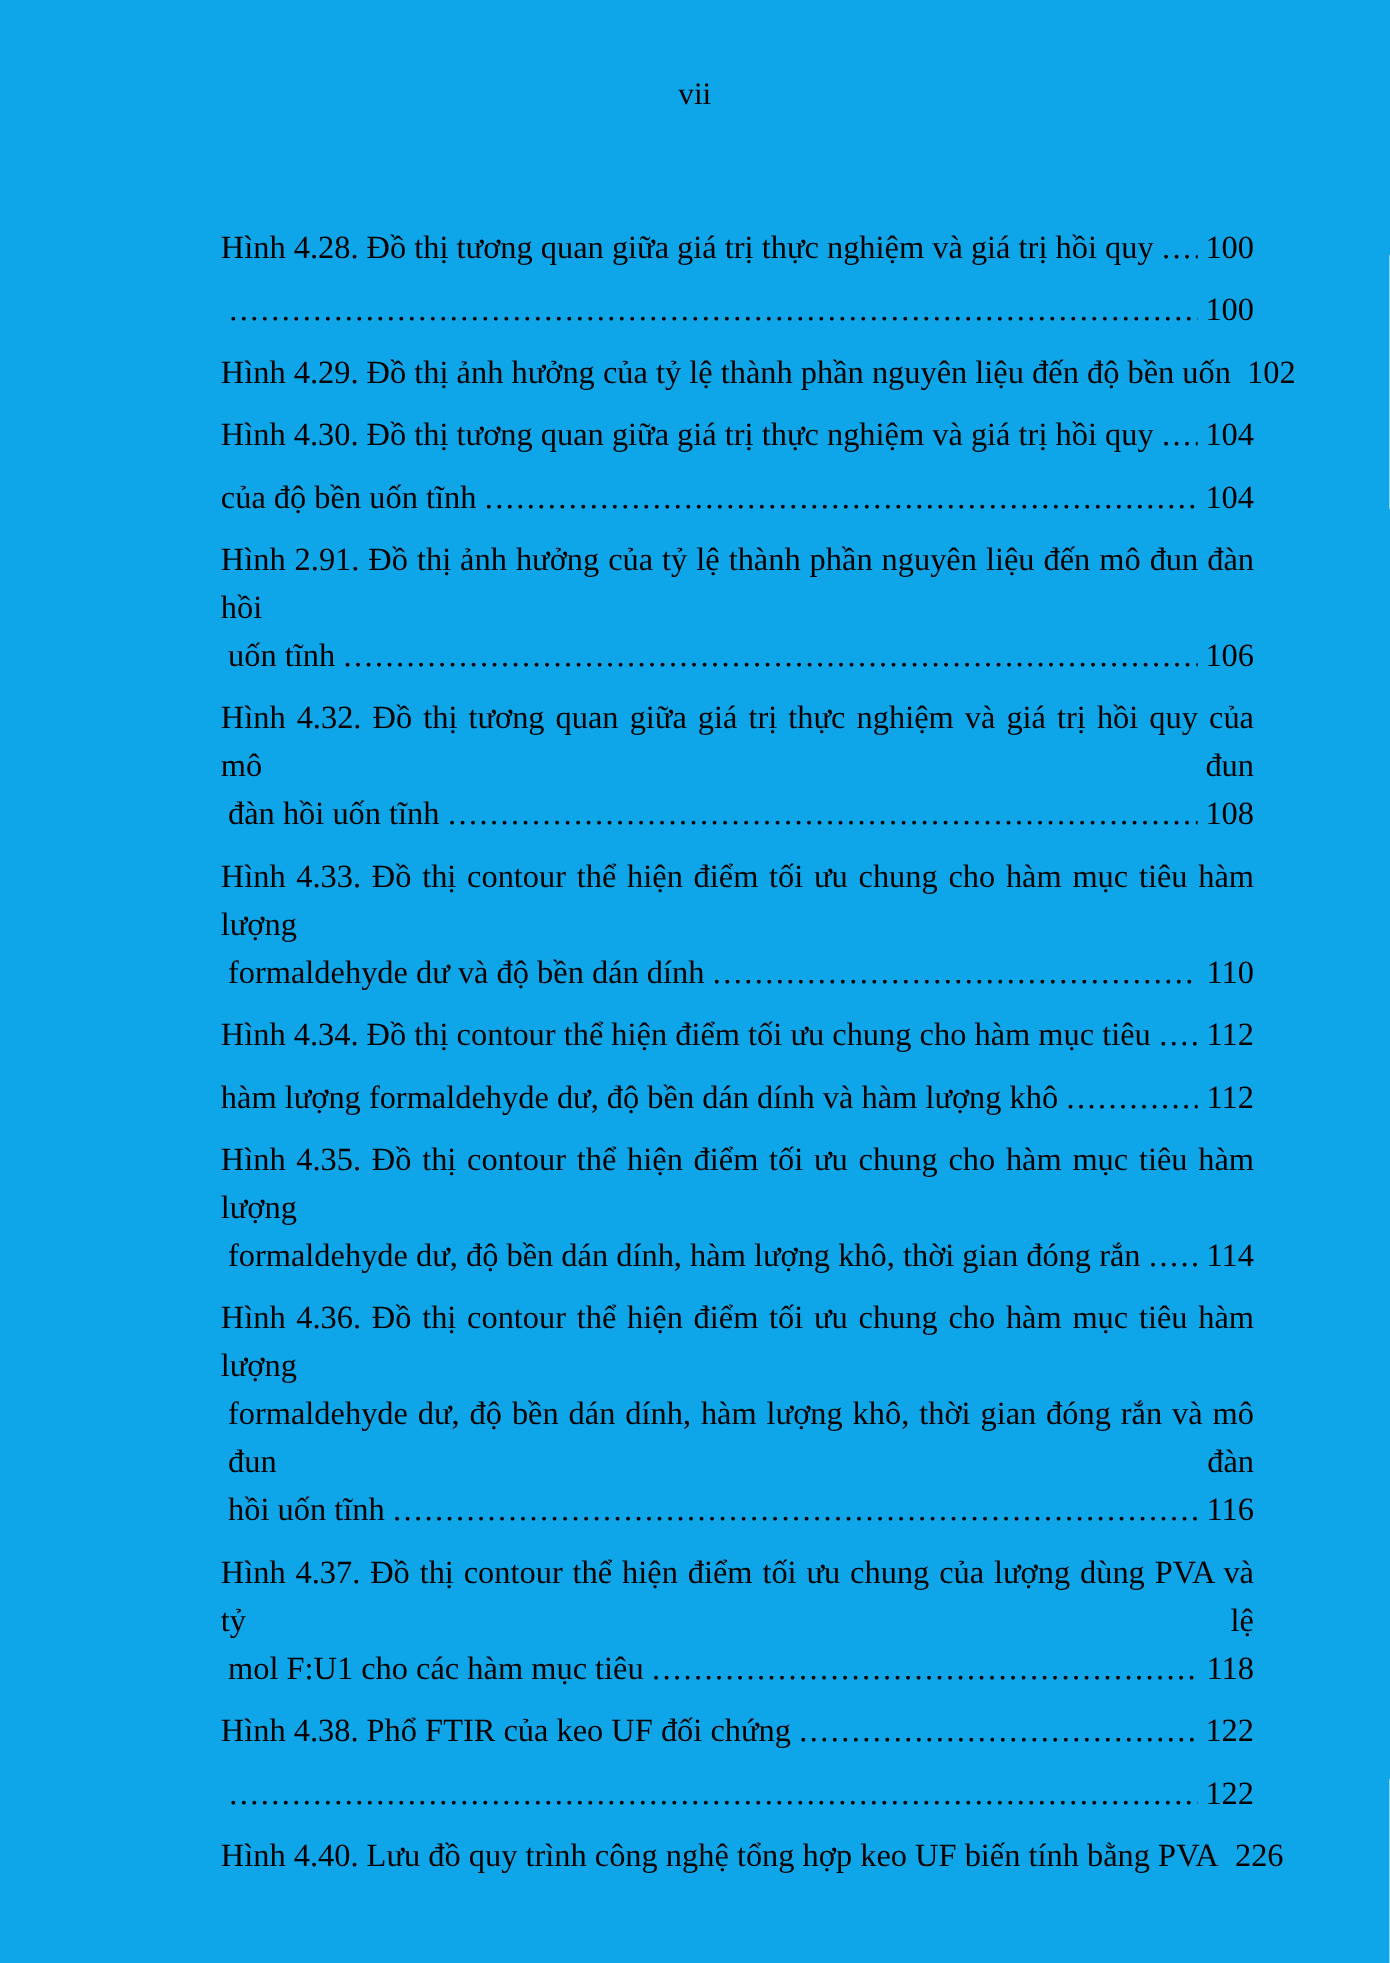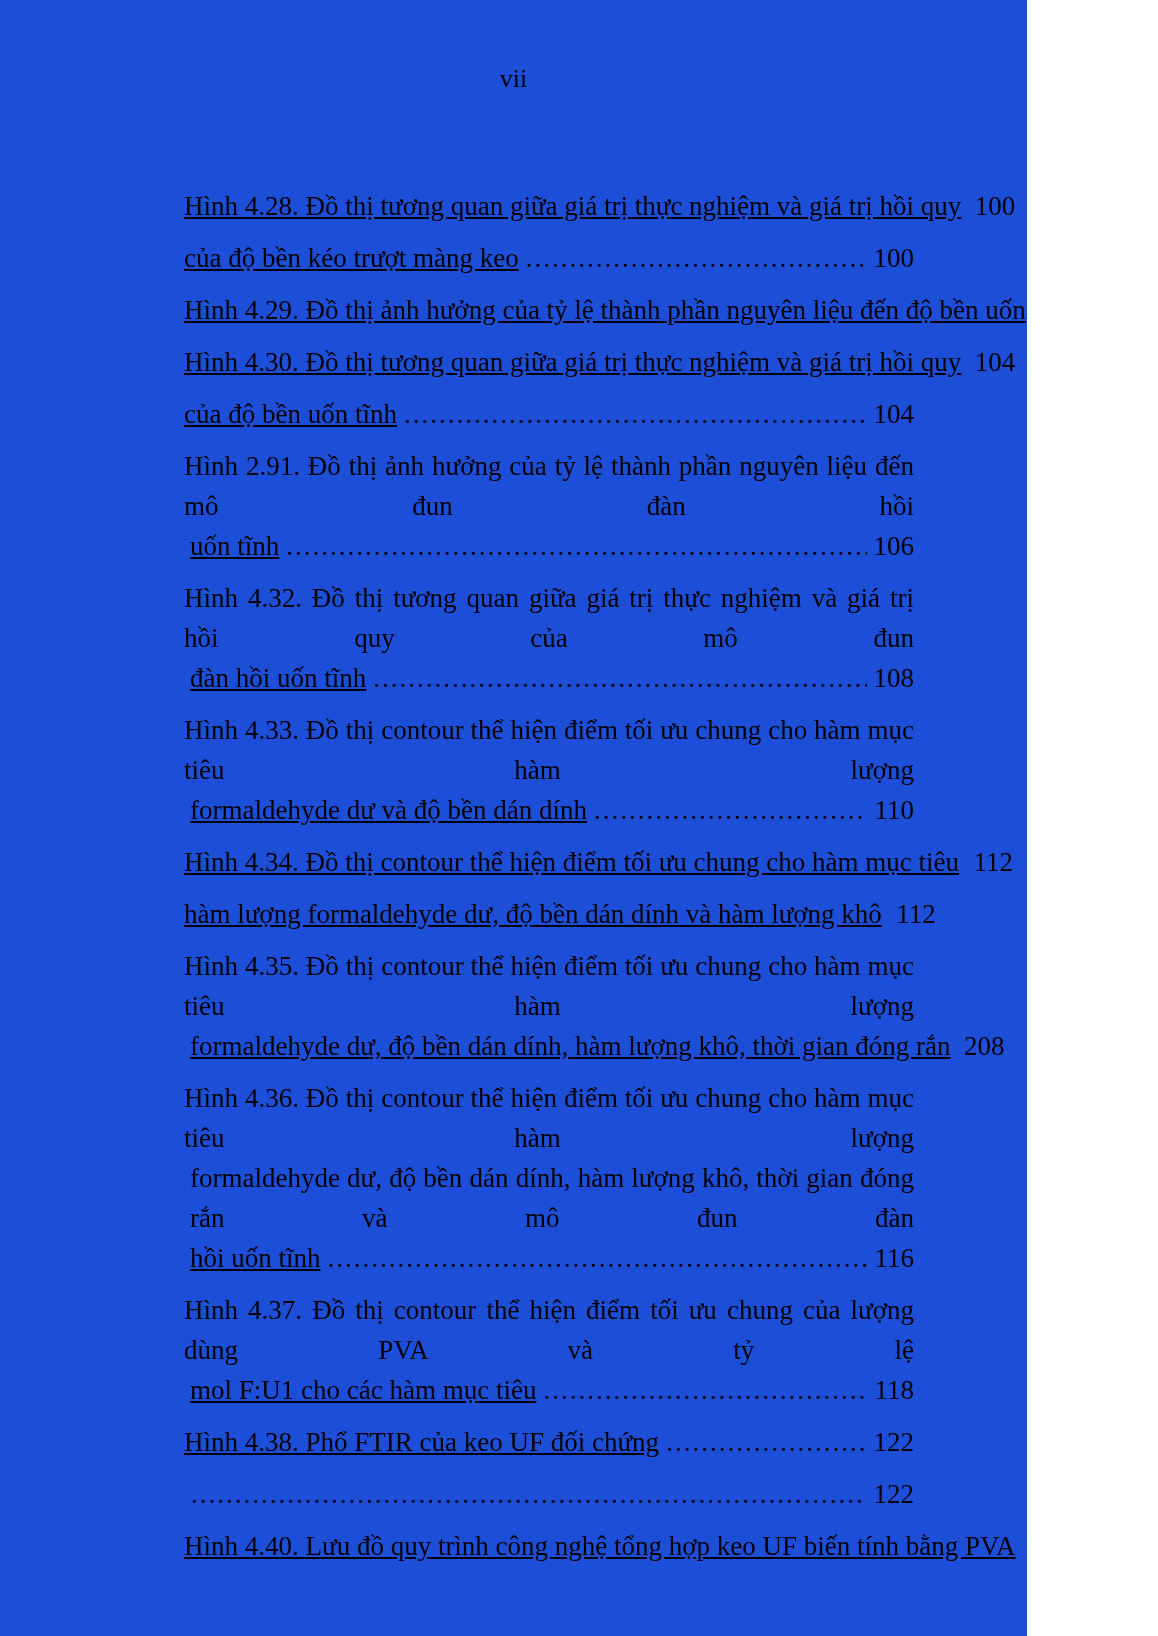--- a/index.html
+++ b/index.html
@@ -2,23 +2,23 @@
 <html lang="vi"><head>
 <meta charset="utf-8">
 <style>
   html, body {
     margin: 0;
     padding: 0;
     background: #ffffff;
   }
   .doc-page {
     position: relative;
-    width: 1027px;
+    width: 1158px;
     height: 1636px;
-    background: #1d4ed8;
+    background: #0ea5e9;
     color: #000000;
     font-family: "Liberation Serif", "DejaVu Serif", serif;
     overflow: hidden;
   }
   .page-header {
     padding-top: 62px;
     text-align: center;
     font-size: 26px;
     line-height: 34px;
   }
@@ -36,21 +36,20 @@
     text-align: justify;
     text-align-last: justify;
   }
   .line-end {
     display: flex;
     align-items: baseline;
   }
   .line-end .entry-text {
     flex: 0 0 auto;
     white-space: nowrap;
-    text-decoration: underline;
   }
   .cont {
     padding-left: 6px;
     align-items: center;
   }
   .dot-leader {
     flex: 1 1 auto;
     overflow: hidden;
     white-space: nowrap;
     letter-spacing: 2px;
@@ -72,21 +71,20 @@
   <div class="toc">
       <div class="toc-entry">
         <div class="toc-line line-end">
           <span class="entry-text">Hình 4.28. Đồ thị tương quan giữa giá trị thực nghiệm và giá trị hồi quy</span>
           <span class="dot-leader">................................................................................................................................................................</span>
           <span class="entry-page">100</span>
         </div>
       </div>
       <div class="toc-entry">
         <div class="toc-line line-end">
-          <span class="entry-text">của độ bền kéo trượt màng keo</span>
           <span class="dot-leader">................................................................................................................................................................</span>
           <span class="entry-page">100</span>
         </div>
       </div>
       <div class="toc-entry">
         <div class="toc-line line-end">
           <span class="entry-text">Hình 4.29. Đồ thị ảnh hưởng của tỷ lệ thành phần nguyên liệu đến độ bền uốn</span>
           <span class="dot-leader">................................................................................................................................................................</span>
           <span class="entry-page">102</span>
         </div>
@@ -141,21 +139,21 @@
           <span class="entry-text">hàm lượng formaldehyde dư, độ bền dán dính và hàm lượng khô</span>
           <span class="dot-leader">................................................................................................................................................................</span>
           <span class="entry-page">112</span>
         </div>
       </div>
       <div class="toc-entry">
         <div class="toc-line line-full">Hình 4.35. Đồ thị contour thể hiện điểm tối ưu chung cho hàm mục tiêu hàm lượng</div>
         <div class="toc-line line-end cont">
           <span class="entry-text">formaldehyde dư, độ bền dán dính, hàm lượng khô, thời gian đóng rắn</span>
           <span class="dot-leader">................................................................................................................................................................</span>
-          <span class="entry-page">208</span>
+          <span class="entry-page">114</span>
         </div>
       </div>
       <div class="toc-entry">
         <div class="toc-line line-full">Hình 4.36. Đồ thị contour thể hiện điểm tối ưu chung cho hàm mục tiêu hàm lượng</div>
         <div class="toc-line line-full cont">formaldehyde dư, độ bền dán dính, hàm lượng khô, thời gian đóng rắn và mô đun đàn</div>
         <div class="toc-line line-end cont">
           <span class="entry-text">hồi uốn tĩnh</span>
           <span class="dot-leader">................................................................................................................................................................</span>
           <span class="entry-page">116</span>
         </div>

